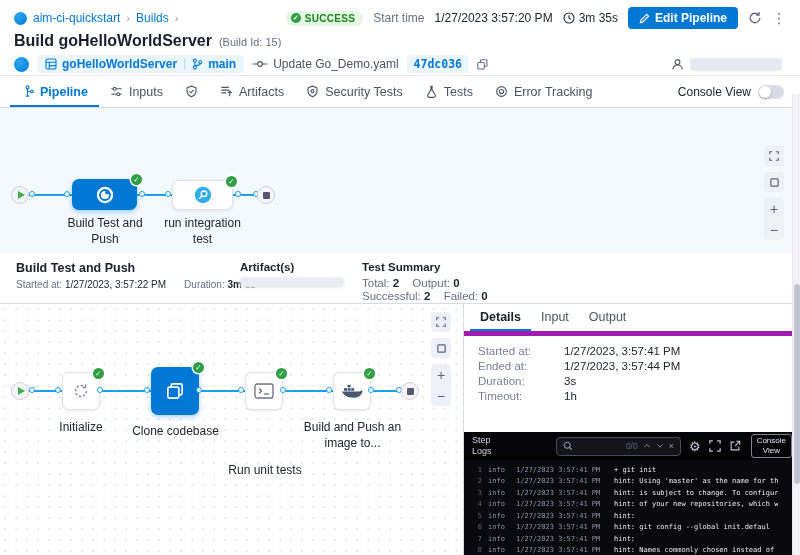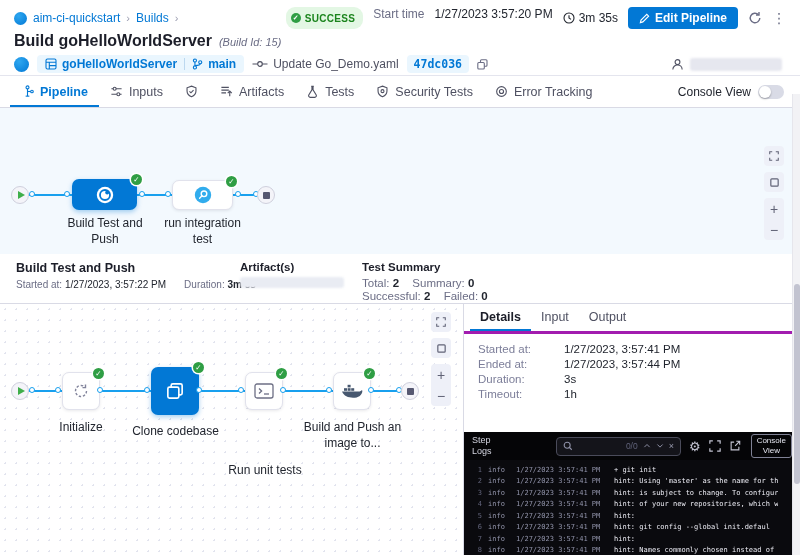--- a/index.html
+++ b/index.html
@@ -7,36 +7,36 @@
     font-family:"Liberation Sans", sans-serif; color:#22262f; }
   .app { position:relative; width:800px; height:555px; }
 
   
   .header-block { padding:6px 14px 0 14px; background:#fff; }
   .row1 { display:flex; align-items:center; justify-content:space-between; height:24px; }
   .breadcrumb { display:flex; align-items:center; gap:6px; font-size:12px; color:#0278d5; }
   .crumb-sep { color:#9a9cb0; font-size:11px; }
   .logo-dot { width:13px; height:13px; border-radius:50%;
     background:radial-gradient(circle at 35% 30%, #2ea7f0, #0278d5); flex:0 0 auto; }
-  .status-cluster { display:flex; gap:10px; }
+  .status-cluster { display:flex; align-items:center; gap:10px; }
   .success-badge { display:flex; align-items:center; gap:4px; background:#e3f7e4; color:#1b841d;
     font-size:10px; font-weight:bold; letter-spacing:.3px; padding:2px 8px 2px 5px; border-radius:9px; }
   .mini-check { width:10px; height:10px; border-radius:50%; background:#2f9e44; color:#fff;
     font-size:7px; line-height:10px; text-align:center; }
   .st-label { color:#6b6d85; font-size:12px; }
   .st-val { font-size:12px; color:#22262f; }
   .elapsed { display:flex; align-items:center; gap:4px; font-size:12px; }
   .edit-btn { display:flex; align-items:center; gap:5px; background:#0278d5; color:#fff;
     font-size:12px; font-weight:bold; border:none; border-radius:4px; padding:4px 11px; cursor:pointer; }
   .icon-btn { background:none; border:none; color:#6b6d85; cursor:pointer; display:flex; align-items:center; }
   .kebab { font-size:14px; color:#6b6d85; letter-spacing:0; }
 
   .row2 { display:flex; align-items:baseline; gap:7px; margin-top:2px; }
   .build-title { font-size:16px; font-weight:bold; color:#1c1e29; }
-  .build-id { font-size:11px; color:#6b6d85;font-style:italic; }
+  .build-id { font-size:11px; color:#6b6d85; }
 
   .row3 { display:flex; align-items:center; justify-content:space-between; margin-top:5px; height:20px; padding-bottom:2px;}
   .meta-left { display:flex; align-items:center; gap:8px; }
   .repo-pill { display:flex; align-items:center; gap:5px; background:#eaf6fe; border-radius:4px;
     padding:2px 8px; font-size:12px; font-weight:bold; color:#0278d5; }
   .pill-div { width:1px; height:12px; background:#bcd8ef; margin:0 2px; }
   .commit-msg { display:flex; align-items:center; gap:5px; font-size:12px; color:#4f5162;justify-content:space-between; }
   .sha-pill { background:#eaf6fe; color:#0278d5; font-weight:bold; font-size:11.5px;
     padding:2px 7px; border-radius:4px; font-family:"DejaVu Sans Mono", monospace; }
   .meta-right { display:flex; align-items:center; gap:6px; padding-right:4px; }
@@ -102,21 +102,21 @@
   .panel-header { display:flex; align-items:center; justify-content:space-between; padding:8px 12px 4px 12px; }
   .panel-title { font-size:12.5px; font-weight:bold; color:#1c1e29; }
   .layout-icons { display:flex; align-items:center; gap:8px; padding-right:8px; }
   .li { width:13px; height:11px; border:1.5px solid #9496ab; border-radius:2px; position:relative; cursor:pointer; }
   .li.sel { border-color:#0278d5; }
   .li.sel::before { content:""; position:absolute; left:0; top:0; bottom:0; width:5px; background:#0278d5; }
   .li.bottom::before { content:""; position:absolute; left:0; right:0; bottom:0; height:3.5px; background:#c9cad8; }
   .li.right::before { content:""; position:absolute; right:0; top:0; bottom:0; width:4.5px; background:#c9cad8; }
   .dash { width:9px; height:2px; background:#9496ab; cursor:pointer; }
 
-  .panel-tabs { display:flex; gap:0; border-bottom:3px solid #a21caf; padding:0 6px; }
+  .panel-tabs { display:flex; gap:0; border-bottom:5px solid #a21caf; padding:0 6px; }
   .ptab { padding:6px 10px 7px 10px; font-size:12.5px; color:#4f5162; cursor:pointer; }
   .ptab.active { color:#1c1e29; font-weight:bold; box-shadow:inset 0 -2px 0 #0278d5; }
 
   .details { padding:9px 14px 0 14px; }
   .detail-row { display:flex; margin-bottom:3px; }
   .d-label { width:86px; font-size:11.5px; color:#7c7e99; }
   .d-value { font-size:11.5px; color:#22262f; }
 
   .panel-scroll-thumb { position:absolute; right:1px; top:4px; width:5px; height:174px;
     background:#c2c3d0; border-radius:3px; }
@@ -265,30 +265,30 @@
     </div>
     <div class="tab">
       <svg width="13" height="13" viewBox="0 0 14 14" fill="none" stroke="currentColor" stroke-width="1.2">
           <path d="M1.5 2.5h8M1.5 5.5h8M1.5 8.5h5"></path>
           <path d="M10.5 12V6.5M8.3 8.7l2.2-2.2 2.2 2.2"></path>
         </svg>
       <span>Artifacts</span>
     </div>
     <div class="tab">
       <svg width="13" height="13" viewBox="0 0 14 14" fill="none" stroke="currentColor" stroke-width="1.2">
-          <path d="M5.6 1.5h2.8M6.4 1.5v3.6L3 10.8a1.7 1.7 0 0 0 1.5 2.5h5a1.7 1.7 0 0 0 1.5-2.5L7.6 5.1V1.5"></path>
-        </svg>
-      <span>Tests</span>
+          <path d="M7 1.2l4.8 1.8v3.4c0 3-1.9 5-4.8 6.2C4.1 11.4 2.2 9.4 2.2 6.4V3z"></path>
+          <circle cx="7" cy="6.6" r="1.6"></circle>
+        </svg>
+      <span>Security Tests</span>
     </div>
     <div class="tab">
       <svg width="13" height="13" viewBox="0 0 14 14" fill="none" stroke="currentColor" stroke-width="1.2">
-          <path d="M7 1.2l4.8 1.8v3.4c0 3-1.9 5-4.8 6.2C4.1 11.4 2.2 9.4 2.2 6.4V3z"></path>
-          <circle cx="7" cy="6.6" r="1.6"></circle>
-        </svg>
-      <span>Security Tests</span>
+          <path d="M5.6 1.5h2.8M6.4 1.5v3.6L3 10.8a1.7 1.7 0 0 0 1.5 2.5h5a1.7 1.7 0 0 0 1.5-2.5L7.6 5.1V1.5"></path>
+        </svg>
+      <span>Tests</span>
     </div>
     <div class="tab">
       <svg width="13" height="13" viewBox="0 0 14 14" fill="none" stroke="currentColor" stroke-width="1.2">
           <circle cx="7" cy="7" r="5.2"></circle>
           <circle cx="7" cy="7" r="2.2"></circle>
         </svg>
       <span>Error Tracking</span>
     </div>
     <div class="tabbar-spacer"></div>
     <div class="console-toggle">
@@ -365,21 +365,21 @@
       </div>
     </div>
     <div class="ss-art">
       <div class="ss-h">Artifact(s)</div>
       <div class="blur-box art-blur"></div>
     </div>
     <div class="ss-test">
       <div class="ss-h">Test Summary</div>
       <div class="ss-tl">
         <span class="lab">Total:</span> <b>2</b>
-        <span class="lab">Summary:</span> <b>0</b>
+        <span class="lab">Output:</span> <b>0</b>
       </div>
       <div class="ss-tl">
         <span class="lab">Successful:</span> <b>2</b>
         <span class="lab">Failed:</span> <b>0</b>
       </div>
     </div>
   </div>
 
   <div class="bottom">
 

